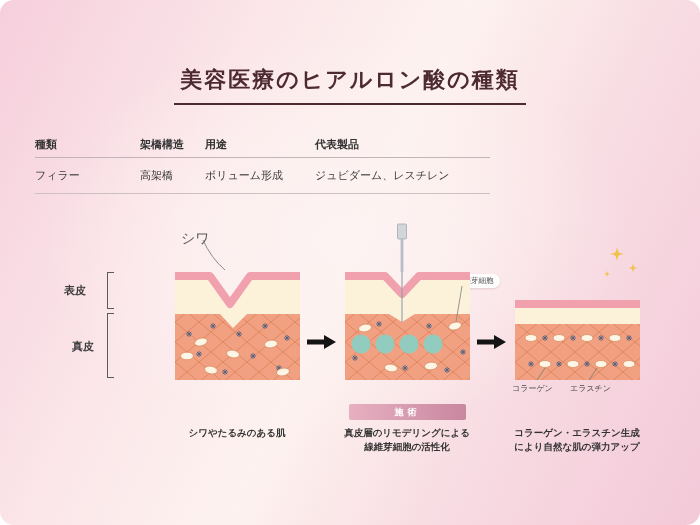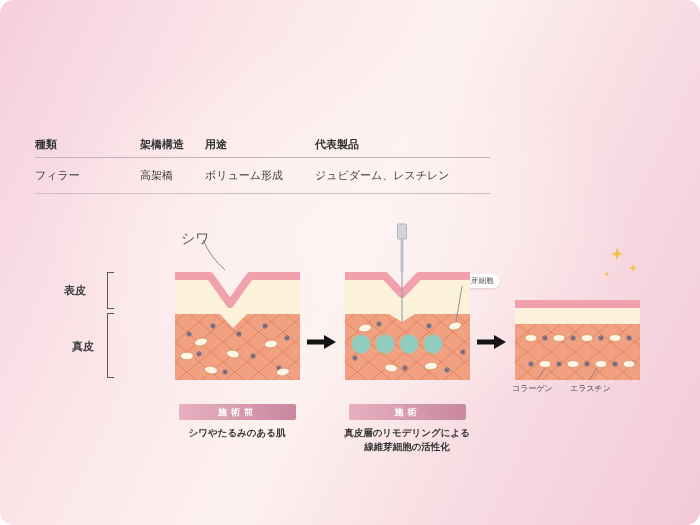--- a/index.html
+++ b/index.html
@@ -46,20 +46,21 @@
   .caption{
     position:absolute;top:426px;font-size:9.5px;font-weight:700;color:#333333;
     line-height:1.5;text-align:center;
   }
 </style>
 </head>
 <body>
 
 <div class="stage">
 
+  <h1 class="title"><span>美容医療のヒアルロン酸の種類</span></h1>
 
   <div class="ha-table">
     <div class="thead">
       <div>種類</div>
       <div>架橋構造</div>
       <div>用途</div>
       <div>代表製品</div>
     </div>
     <div class="trow first">
       <div>フィラー</div>
@@ -200,19 +201,19 @@
       <ellipse cx="58" cy="142" rx="6" ry="3.5"></ellipse>
       <ellipse cx="86" cy="142" rx="6" ry="3.5"></ellipse>
       <ellipse cx="114" cy="142" rx="6" ry="3.5"></ellipse>
     </g>
     <g stroke="#777777" stroke-width="0.8">
       <path d="M30,146L22,158"></path>
       <path d="M82,146L74,158"></path>
     </g>
   </svg>
 
-  <div class="badge" style="left:179px;">施術前</div>
   <div class="badge" style="left:349px;">施術</div>
 
   <div class="caption" style="left:157px;width:160px;">シワやたるみのある肌</div>
   <div class="caption" style="left:341px;width:132px;">真皮層のリモデリングによる線維芽細胞の活性化</div>
+  <div class="caption" style="left:511px;width:132px;">コラーゲン・エラスチン生成により自然な肌の弾力アップ</div>
 
 </div>
 
 </body></html>

